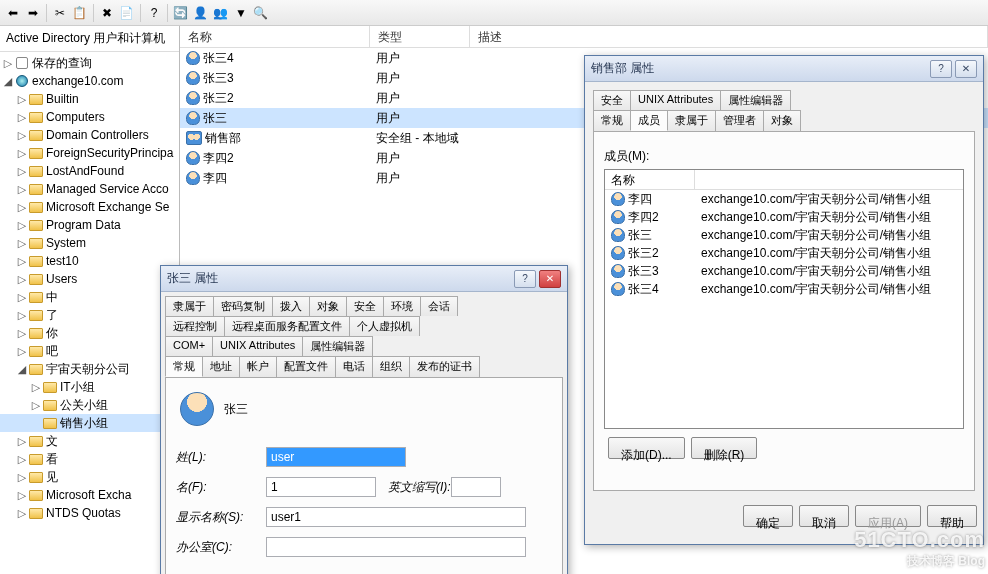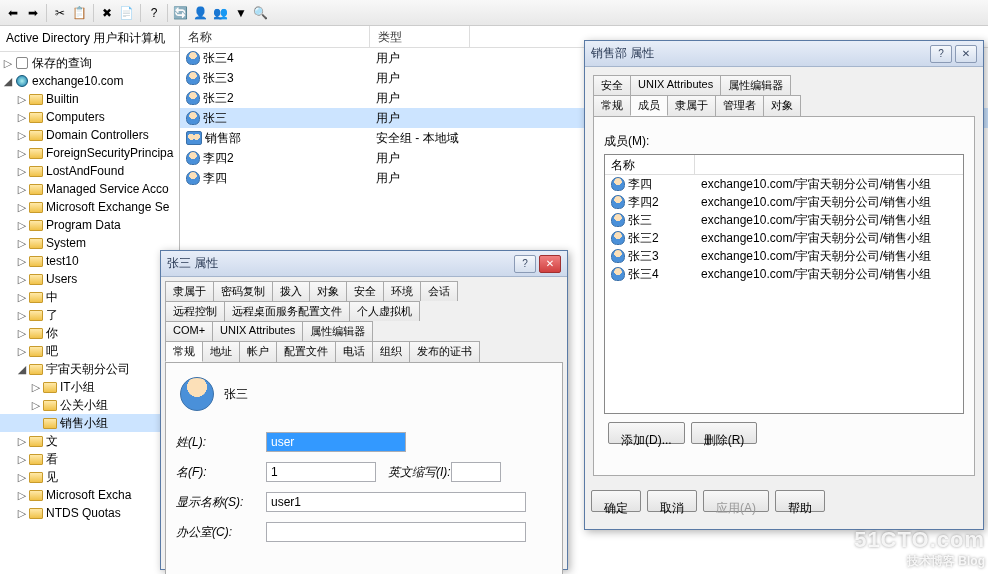--- a/index.html
+++ b/index.html
@@ -24,21 +24,21 @@
 
 .list-pane { flex: 1; background: #fff; position: relative; }
 .list-header { display: flex; height: 22px; border-bottom: 1px solid #ddd; }
 .list-header div { padding: 3px 8px; border-right: 1px solid #ddd; color: #333; }
 .list-body .row { display: flex; height: 20px; align-items: center; }
 .list-body .row.selected { background: #cce4ff; }
 .list-body .row .cell { padding: 0 6px; display: flex; align-items: center; gap: 3px; }
 .user-ico { width: 14px; height: 14px; border-radius: 50% 50% 40% 40%; background: radial-gradient(circle at 50% 30%, #fce0b8 35%, #4a90d9 36%); border: 1px solid #3a70a9; }
 .group-ico { width: 16px; height: 14px; background: radial-gradient(circle at 30% 40%, #fce0b8 25%, transparent 26%), radial-gradient(circle at 70% 40%, #fce0b8 25%, transparent 26%), linear-gradient(#4a90d9,#4a90d9); border: 1px solid #3a70a9; border-radius: 2px; }
 
-.dialog { position: absolute; background: #f0f0f0; border: 1px solid #5a7aa5; box-shadow: 2px 2px 8px rgba(0,0,0,0.3); }
+.dialog { position: absolute; background: #f0f0f0; border: 1px solid #5a7aa5; box-shadow: 2px 2px 8px rgba(0,0,0,0.3); margin-top: 15px; }
 .dialog.user-props { left: 160px; top: 250px; width: 408px; height: 320px; }
 .dialog.group-props { left: 584px; top: 40px; width: 400px; height: 490px; }
 
 .titlebar { height: 26px; background: linear-gradient(#e8eef8, #cdd9ec); display: flex; align-items: center; padding: 0 6px; border-bottom: 1px solid #a5b5cc; }
 .titlebar .title { flex: 1; color: #2a3a55; }
 .titlebar .btn { width: 22px; height: 18px; border: 1px solid #8a9ab5; background: linear-gradient(#f5f8fc,#d5dfee); margin-left: 3px; border-radius: 2px; display: flex; align-items: center; justify-content: center; font-size: 10px; color: #3a4a65; }
 .titlebar .btn.close { background: linear-gradient(#f08080,#d04040); color: #fff; border-color: #a03030; }
 
 .tabrow { display: flex; padding: 0 4px; background: #f0f0f0; }
 .tabrow .tab { padding: 2px 7px; border: 1px solid #aaa; border-bottom: none; background: linear-gradient(#f8f8f8,#e8e8e8); margin-right: -1px; cursor: default; font-size: 11px; white-space: nowrap; }
@@ -54,21 +54,21 @@
 .field-row input.sel { background: #3399ff; color: #fff; }
 
 .members-label { margin: 6px 0 4px 0; }
 .members-list { border: 1px solid #888; background: #fff; height: 260px; }
 .members-list .hdr { display: flex; border-bottom: 1px solid #ddd; height: 20px; }
 .members-list .hdr div { padding: 2px 6px; border-right: 1px solid #ddd; }
 .members-list .mrow { display: flex; height: 18px; align-items: center; }
 .members-list .mrow .mc { padding: 0 6px; display: flex; align-items: center; gap: 3px; white-space: nowrap; overflow: hidden; }
 
 .btnrow { display: flex; gap: 6px; padding: 8px 4px 0 4px; }
-.btnrow.bottom { justify-content: flex-start; padding: 10px 6px; }
+.btnrow.bottom { justify-content: flex-end; padding: 10px 6px; }
 button.win { height: 22px; padding: 9px 12px; border: 1px solid #888; background: linear-gradient(#f8f8f8,#e4e4e4); border-radius: 2px; }
 button.win:disabled { color: #999; }
 
 .watermark { position: absolute; right: 3px; bottom: 4px; color: rgba(255,255,255,0.85); font-weight: bold; text-align: right; text-shadow: 0 0 3px rgba(0,0,0,0.4); pointer-events: none; }
 .watermark .big { font-size: 22px; letter-spacing: 1px; }
 .watermark .sm { font-size: 12px; }
 </style>
 </head>
 <body>
 
@@ -276,20 +276,21 @@
             <span class="folder-ico"></span>
           </span>
           <span>NTDS Quotas</span>
         </div>
       </div>
   </div>
   <div class="list-pane">
     <div class="list-header">
       <div style="width:190px">名称</div>
       <div style="width:100px">类型</div>
+      <div style="flex:1">描述</div>
     </div>
     <div class="list-body" id="list">
         <div class="row">
           <div class="cell" style="width:190px">
             <span class="user-ico"></span>
             <span>张三4</span>
           </div>
           <div class="cell" style="width:160px">用户</div>
         </div>
         <div class="row">

